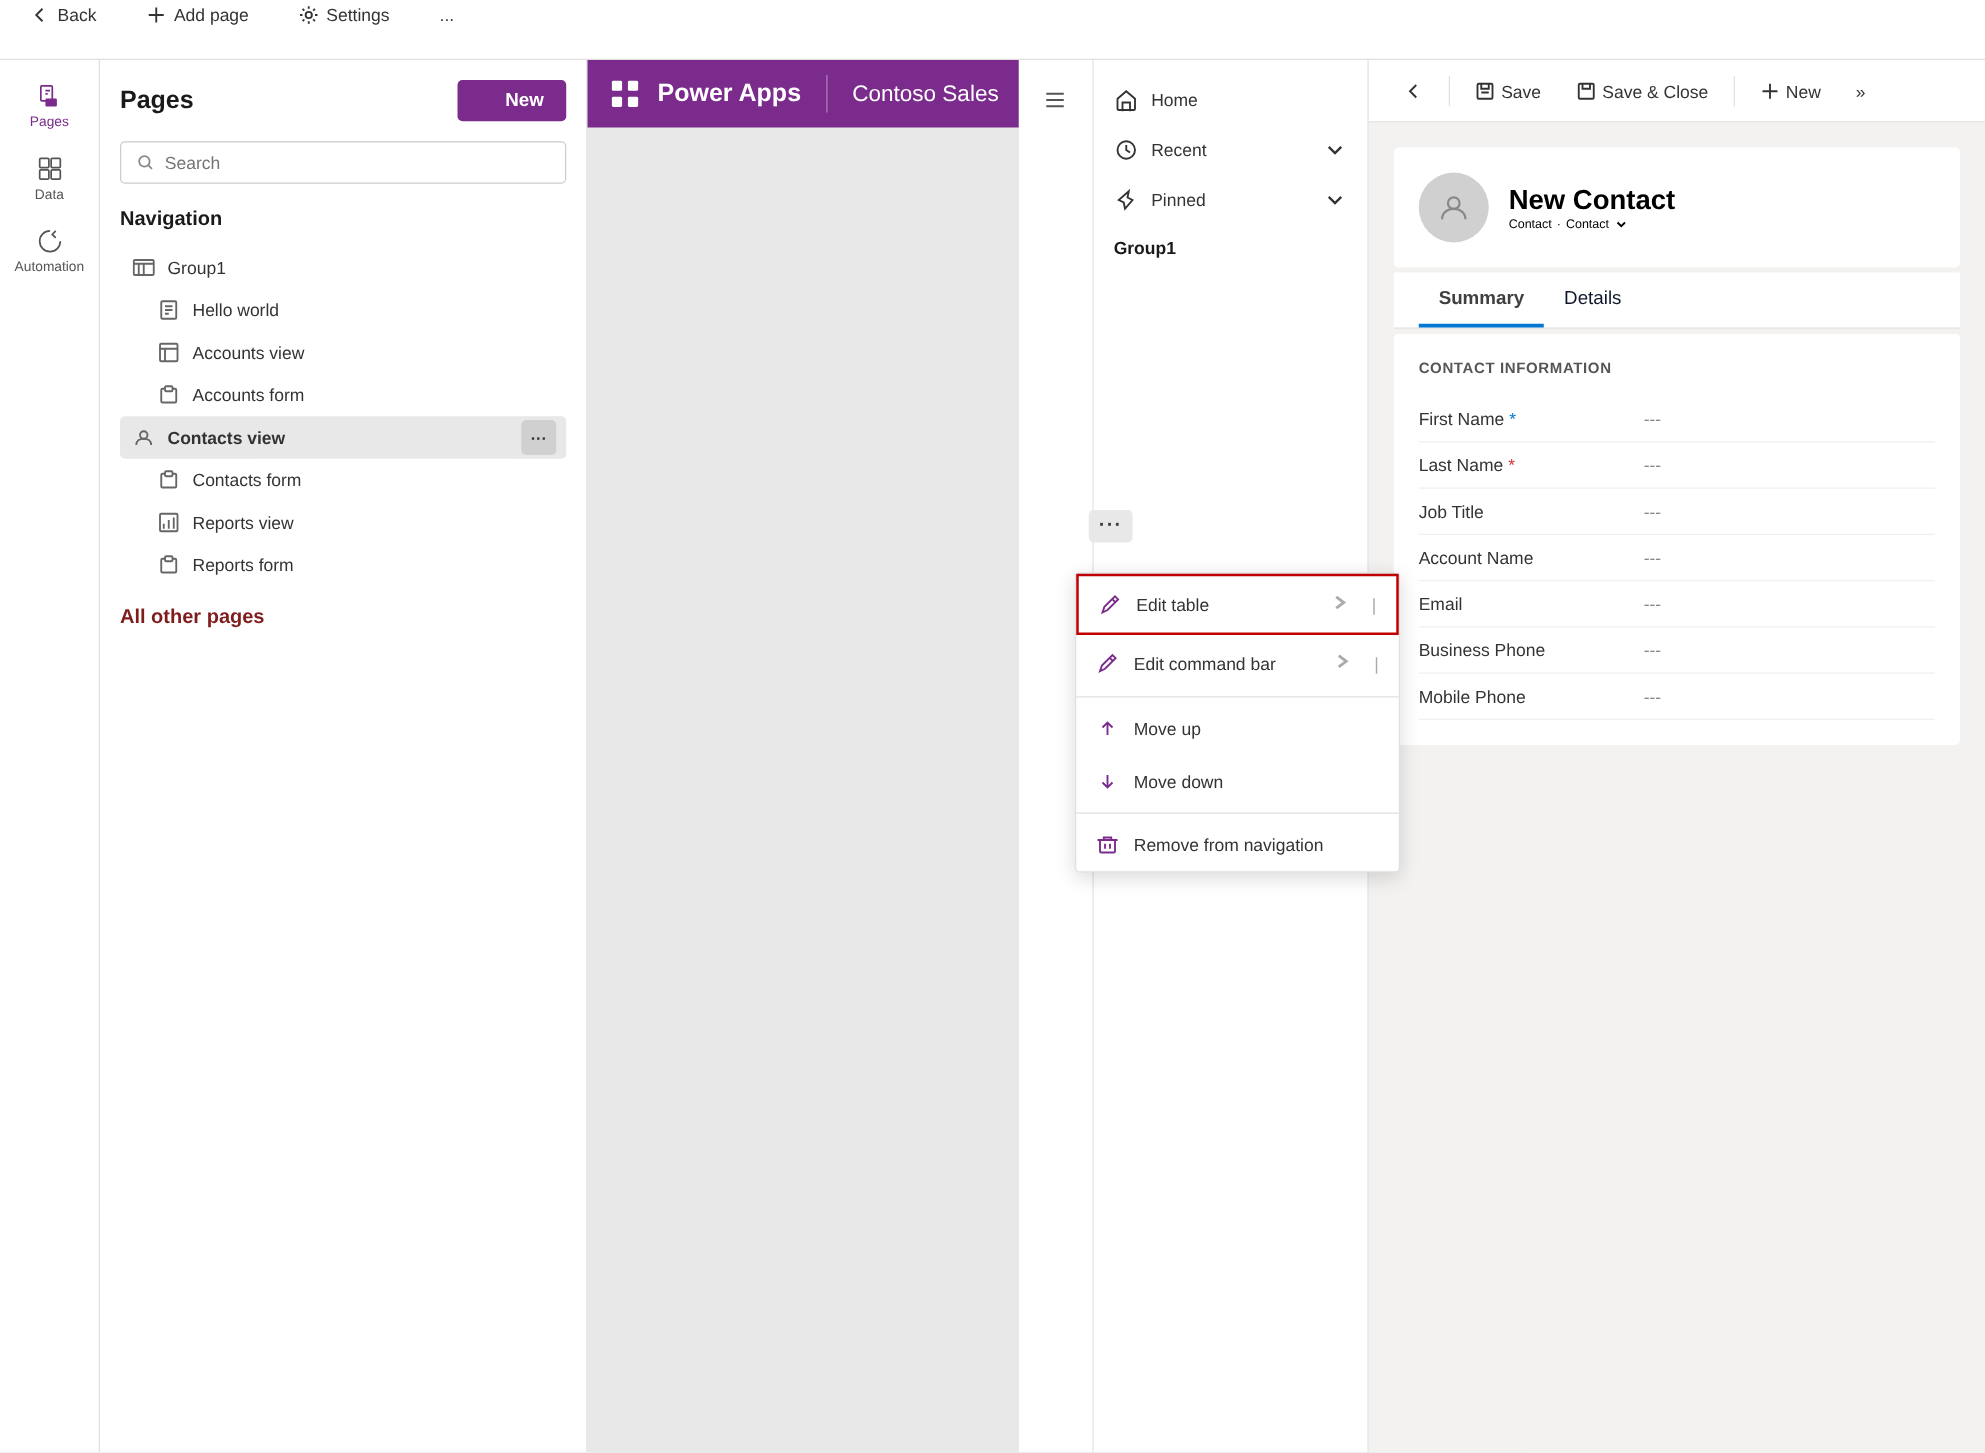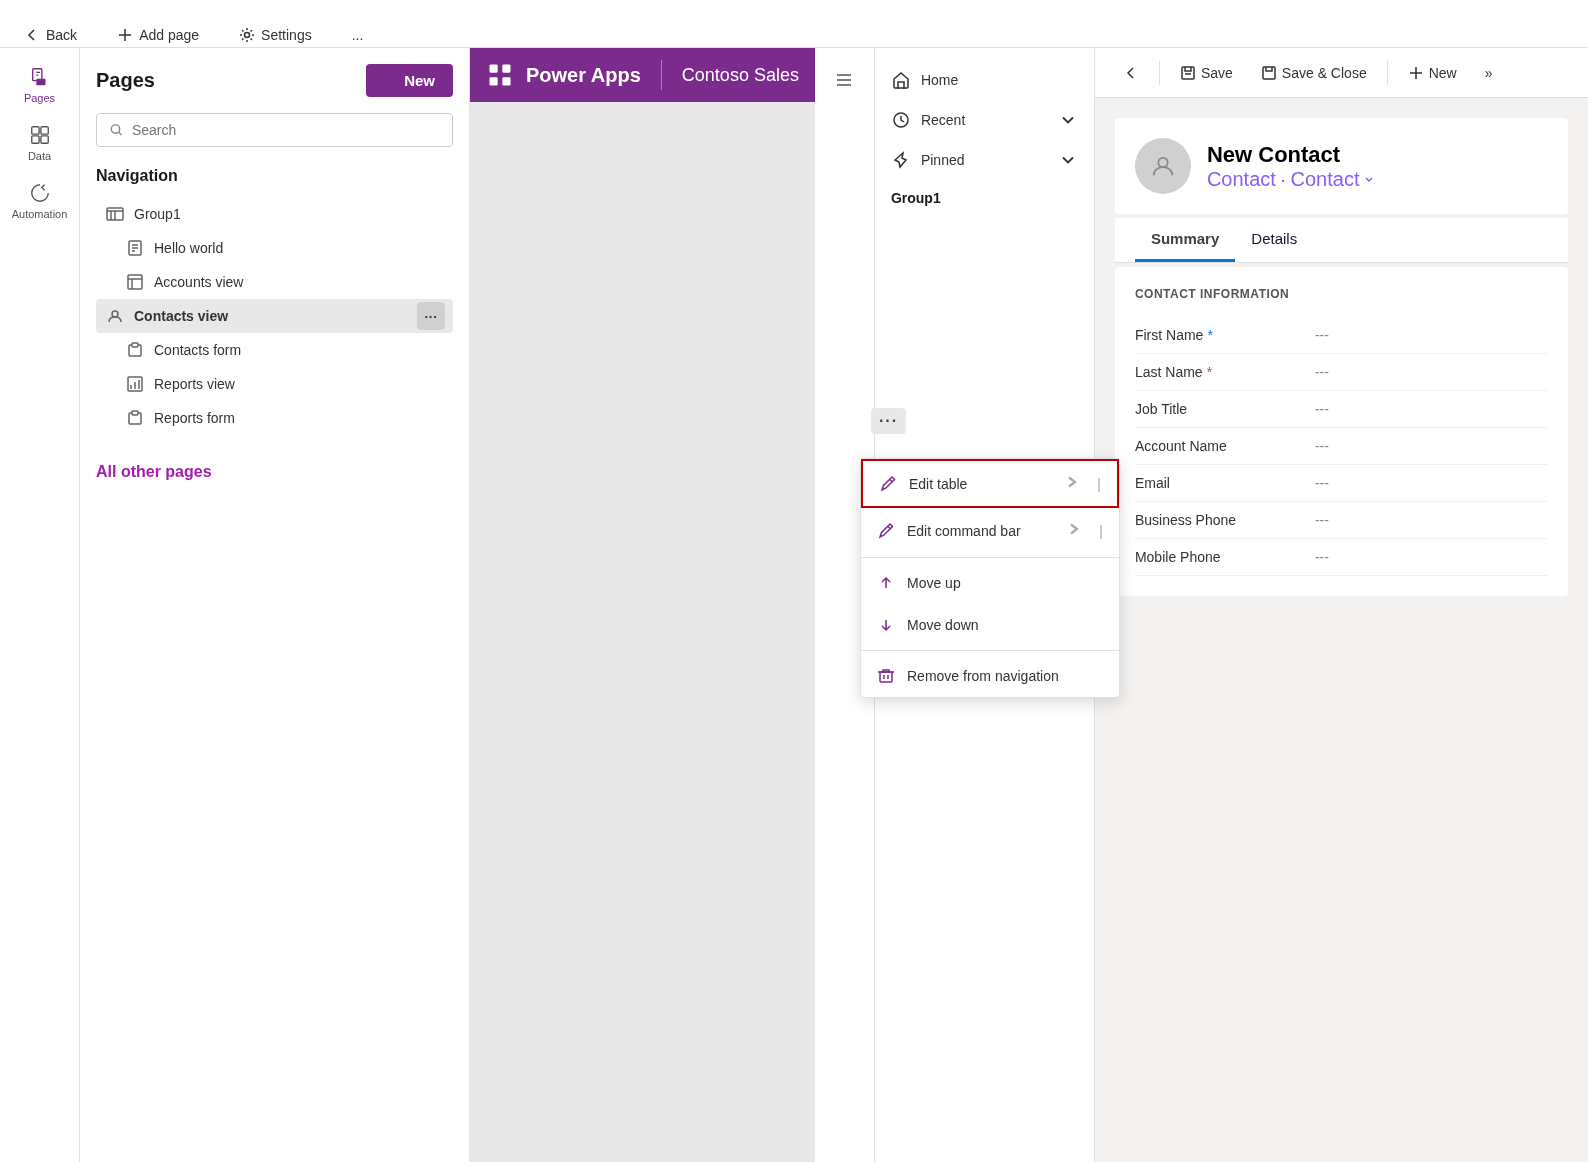--- a/index.html
+++ b/index.html
@@ -1,20 +1,20 @@
 <!DOCTYPE html>
 <html><head>
   <meta charset="utf-8">
   <style>
     * { box-sizing: border-box; margin: 0; padding: 0; }
     body { font-family: 'Segoe UI', sans-serif; background: #f3f2f1; display: flex; flex-direction: column; height: 1162px; width: 1588px; overflow: hidden; }
 
     
     .top-bar {
-      display: flex; align-items: flex-end; padding: 0 16px; height: 48px;
+      display: flex; align-items: flex-start; padding: 0 16px; height: 48px;
       background: #fff; border-bottom: 1px solid #e0e0e0; gap: 24px;
     }
     .top-bar-btn {
       display: flex; align-items: center; gap: 6px; background: none; border: none;
       font-size: 14px; cursor: pointer; color: #333; padding: 4px 8px;
     }
     .top-bar-btn svg { width: 16px; height: 16px; }
 
     
     .main-layout { display: flex; flex: 1; overflow: hidden; }
@@ -53,21 +53,21 @@
       display: flex; align-items: center; gap: 10px; padding: 8px 10px;
       border-radius: 4px; cursor: pointer; font-size: 14px; color: #333; position: relative;
     }
     .nav-item.active { background: #e8e8e8; font-weight: 600; }
     .nav-item svg { width: 18px; height: 18px; color: #666; flex-shrink: 0; }
     .nav-item .more-btn {
       position: absolute; right: 8px; display: flex; align-items: center; justify-content: center;
       width: 28px; height: 28px; border-radius: 4px; background: #d0d0d0; border: none; cursor: pointer;
     }
     .nav-group-item { padding-left: 30px; }
-    .all-other-title { font-size: 16px; font-weight: 700; color: #a21caf; margin-top: 28px; }
+    .all-other-title { font-size: 16px; font-weight: 700; color: #7f1d1d; margin-top: 16px; }
 
     
     .app-canvas { flex: 1; display: flex; flex-direction: row; background: #e8e8e8; position: relative; }
 
     
     .power-apps-header {
       display: flex; align-items: center; background: #7a2b8c; color: #fff; height: 54px; padding: 0 16px; gap: 12px;
     }
     .power-apps-logo { display: flex; align-items: center; gap: 8px; font-size: 20px; font-weight: 600; }
     .divider-v { width: 1px; height: 30px; background: rgba(255,255,255,0.4); margin: 0 8px; }
@@ -106,21 +106,21 @@
       border: none; cursor: pointer; font-size: 14px; color: #333; border-radius: 4px;
     }
     .toolbar-btn svg { width: 16px; height: 16px; }
     .toolbar-divider { width: 1px; height: 24px; background: #e0e0e0; margin: 0 4px; }
 
     .form-content { padding: 20px; }
     .contact-header { display: flex; align-items: center; gap: 16px; background: #fff; padding: 20px; border-radius: 4px; margin-bottom: 4px; }
     .contact-avatar { width: 56px; height: 56px; border-radius: 50%; background: #d0d0d0; display: flex; align-items: center; justify-content: center; }
     .contact-avatar svg { width: 28px; height: 28px; color: #888; }
     .contact-name { font-size: 22px; font-weight: 700; }
-    .contact-subtitle { font-size: 20px; color: #8b5cf6; display: flex; align-items: center; gap: 4px; }
+    .contact-subtitle { font-size: 10px; color: #000000; display: flex; align-items: center; gap: 4px; }
     .contact-tabs { display: flex; gap: 0; background: #fff; border-bottom: 1px solid #e0e0e0; padding: 0 20px; }
     .contact-tab { padding: 12px 16px; font-size: 15px; cursor: pointer; color: #0f172a; border-bottom: 3px solid transparent; }
     .contact-tab.active { color: #404040; font-weight: 600; border-bottom-color: #0078d4; }
 
     .contact-section { background: #fff; padding: 20px; border-radius: 4px; margin-top: 4px; }
     .section-title { font-size: 12px; font-weight: 700; color: #555; letter-spacing: 0.5px; text-transform: uppercase; margin-bottom: 16px; }
     .field-row { display: flex; align-items: center; padding: 10px 0; border-bottom: 1px solid #f0f0f0; }
     .field-label { width: 180px; font-size: 14px; color: #333; flex-shrink: 0; }
     .field-required { color: #d13438; margin-left: 4px; }
     .field-required-blue { color: #0078d4; margin-left: 4px; }
@@ -241,20 +241,27 @@
     </div>
 
     <div class="nav-item nav-group-item">
       <svg viewBox="0 0 18 18" fill="none" stroke="currentColor" stroke-width="1.5" width="18" height="18">
           <rect x="2" y="2" width="14" height="14" rx="1"></rect>
           <path d="M2 6h14M6 6v10"></path>
         </svg>
       <span>Accounts view</span>
     </div>
 
+    <div class="nav-item nav-group-item">
+      <svg viewBox="0 0 18 18" fill="none" stroke="currentColor" stroke-width="1.5" width="18" height="18">
+          <path d="M6 4H4a1 1 0 00-1 1v9a1 1 0 001 1h10a1 1 0 001-1V5a1 1 0 00-1-1h-2"></path>
+          <rect x="6" y="2" width="6" height="4" rx="1"></rect>
+        </svg>
+      <span>Accounts form</span>
+    </div>
 
     <div class="nav-item active">
       <svg viewBox="0 0 18 18" fill="none" stroke="currentColor" stroke-width="1.5" width="18" height="18">
           <circle cx="9" cy="7" r="3"></circle>
           <path d="M3 15c0-3.31 2.69-5 6-5s6 1.69 6 5"></path>
         </svg>
       <span>Contacts view</span>
       <button class="more-btn">
         <span style="font-weight:700;font-size:13px;color:#333">···</span>
       </button>

